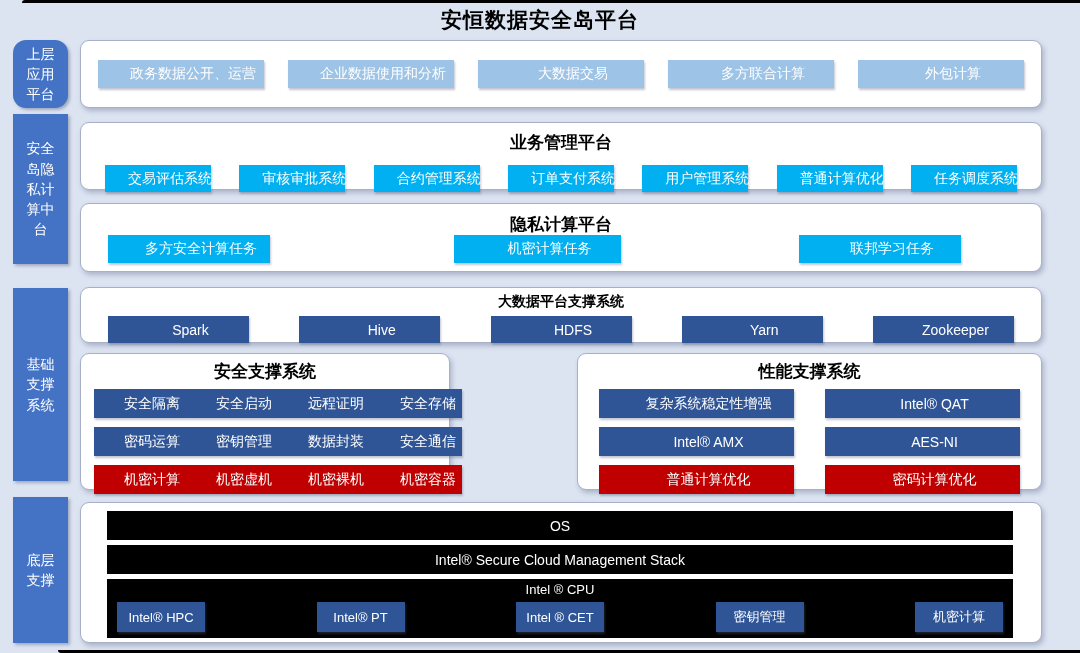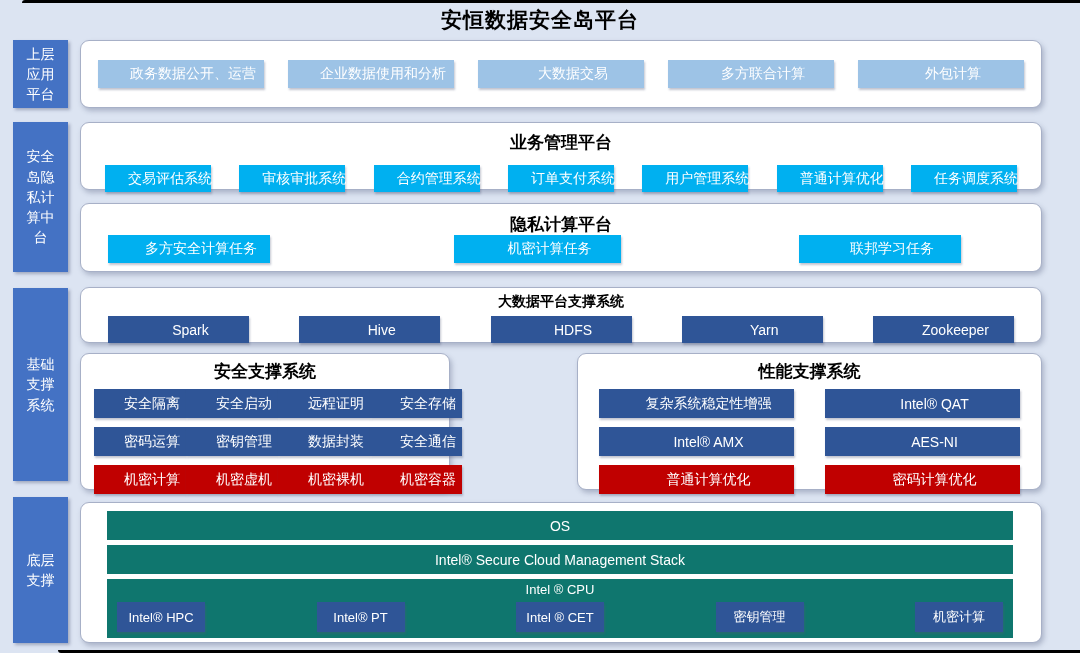--- a/index.html
+++ b/index.html
@@ -17,22 +17,22 @@
     position:absolute;top:6px;left:0;width:100%;text-align:center;
     font-size:21px;font-weight:bold;color:#000;letter-spacing:1px;
   }
 
   .side-label{
     position:absolute;left:13px;width:55px;background:#4472c4;color:#fff;
     display:flex;align-items:center;justify-content:center;text-align:center;
     font-size:14px;line-height:1.45;white-space:pre-line;
     box-shadow:2px 2px 3px rgba(90,100,130,.45);
   }
-  .lbl-1{top:40px;height:68px;}
-  .lbl-2{top:122px;height:150px;}
+  .lbl-1{top:40px;height:68px;border-radius:13px;}
+  .lbl-2{top:114px;height:150px;}
   .lbl-3{top:288px;height:193px;}
   .lbl-4{top:497px;height:146px;}
 
   .panel{
     position:absolute;left:80px;width:962px;background:#fff;
     border:1px solid #a7b0c7;border-radius:9px;box-sizing:border-box;
     box-shadow:2px 3px 5px rgba(100,110,140,.4);
   }
   .panel-apps{top:40px;height:68px;display:flex;align-items:center;
     justify-content:space-between;padding:0 17px;}
@@ -82,21 +82,21 @@
   }
   .grid-security .btn{height:29px;}
   .grid-performance{
     display:grid;grid-template-columns:repeat(2,195px);
     justify-content:space-between;row-gap:9px;
     padding:0 21px;margin-top:6px;
   }
   .grid-performance .btn{height:29px;}
 
   .base-bar{
-    position:absolute;left:26px;width:906px;background:#0f766e;color:#fff;
+    position:absolute;left:26px;width:906px;background:#000000;color:#fff;
     display:flex;align-items:center;justify-content:center;font-size:14px;
   }
   .bar-os{top:8px;height:29px;}
   .bar-stack{top:42px;height:29px;}
   .bar-cpu{top:76px;height:59px;display:block;}
   .cpu-label{text-align:center;font-size:13px;color:#fff;margin-top:3px;}
   .cpu-row{display:flex;justify-content:space-between;
     padding:0 10px;margin-top:5px;}
   .cpu-row .btn-dark{height:30px;min-width:88px;padding:4px 10px;font-size:13px;}
 </style>

